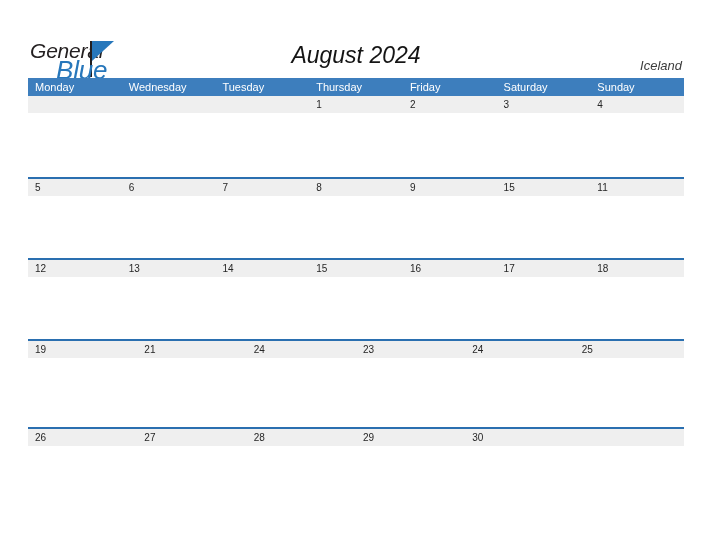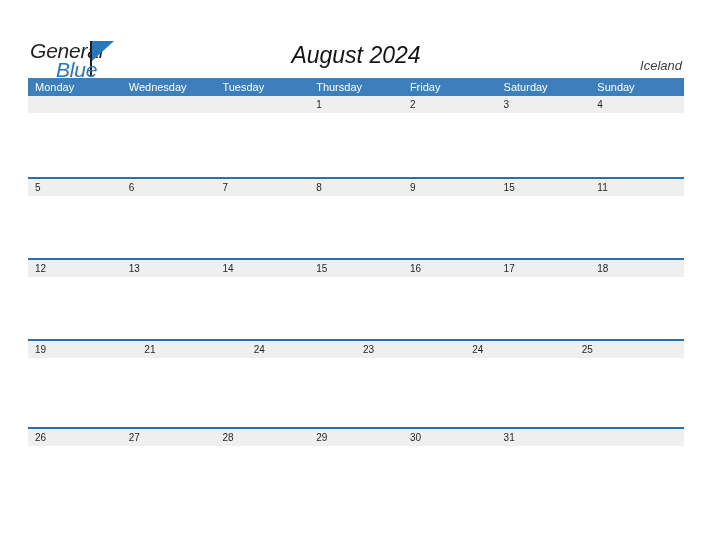--- a/index.html
+++ b/index.html
@@ -44,21 +44,21 @@
     top: 0;
     font-size: 21px;
     color: #231f20;
     letter-spacing: -0.2px;
     line-height: 22px;
   }
   .logo-blue {
     position: absolute;
     left: 26px;
     top: 19px;
-    font-size: 21px;
+    font-size: 26px;
     color: #2777bb;
     letter-spacing: -0.2px;
     line-height: 22px;
   }
   .logo-flag {
     position: absolute;
     left: 62px;
     top: 1px;
     width: 0;
     height: 0;
@@ -267,21 +267,20 @@
             <div class="event-cell"></div>
           </div>
         </div>
         <div class="week-row last">
           <div class="week-band">
             <div class="day-cell">26</div>
             <div class="day-cell">27</div>
             <div class="day-cell">28</div>
             <div class="day-cell">29</div>
             <div class="day-cell">30</div>
-            <div class="day-cell">31</div>
             <div class="day-cell empty"></div>
           </div>
           <div class="events-row">
             <div class="event-cell"></div>
             <div class="event-cell"></div>
             <div class="event-cell"></div>
             <div class="event-cell"></div>
             <div class="event-cell"></div>
             <div class="event-cell"></div>
             <div class="event-cell"></div>

